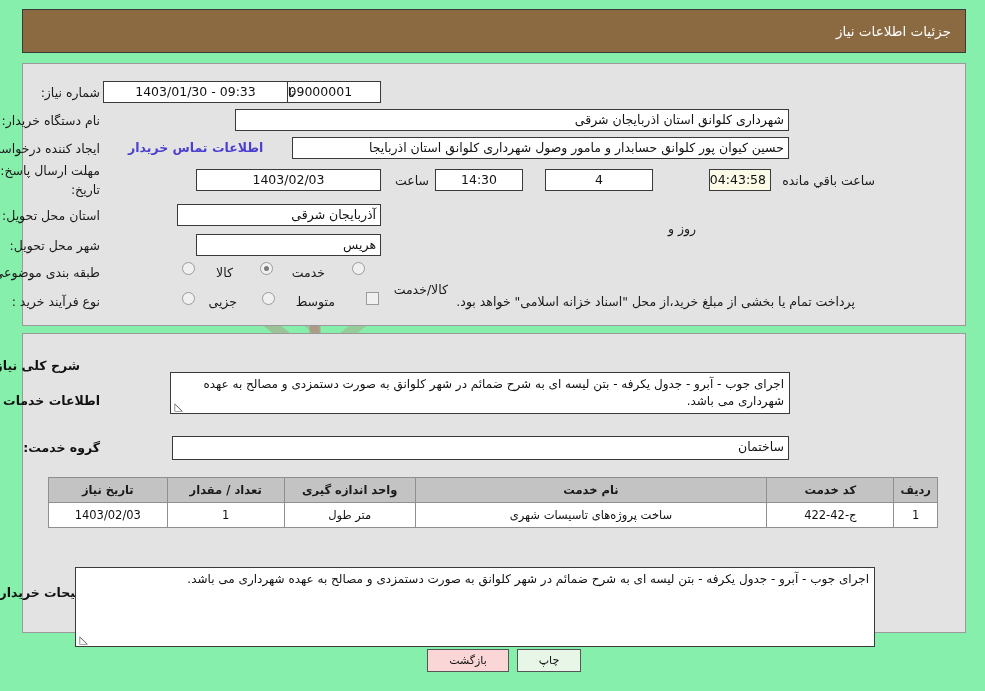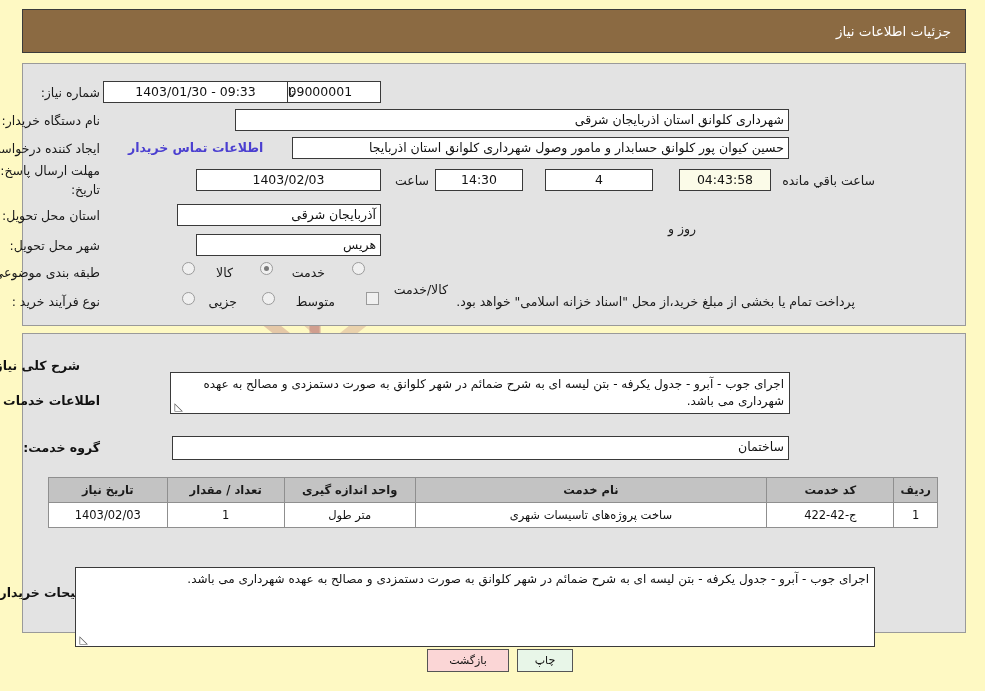--- a/index.html
+++ b/index.html
@@ -8,21 +8,21 @@
     margin: 0; padding: 0;
     width: 985px; height: 691px;
     background: #e3e3e3;
     font-family: "DejaVu Sans", "Liberation Sans", sans-serif;
     direction: rtl;
     overflow: hidden;
   }
   #root {
     position: relative;
     width: 985px; height: 691px;
-    background: #fef9c3;
+    background: #86efac;
   }
 
   
   #watermark {
     position: absolute;
     left: 240px; top: 238px;
     width: 520px; height: 130px;
     pointer-events: none;
     z-index: 0;
     opacity: 1;
@@ -242,21 +242,21 @@
 
   <div class="lbl" style="right:885px; top:163px;">مهلت ارسال پاسخ: تا</div>
   <div class="lbl" style="right:885px; top:182px;">تاریخ:</div>
 
   <div class="fld center" style="right:604px; top:169px; width:185px;">1403/02/03</div>
   <div class="lbl" style="right:556px; top:173px;">ساعت</div>
   <div class="fld center" style="right:462px; top:169px; width:88px;">14:30</div>
 
   <div class="fld center" style="right:332px; top:169px; width:108px;">4</div>
   <div class="lbl" style="right:289px; top:173px;margin-top:48px;">روز و</div>
-  <div class="fld timer" style="right:214px; top:169px; width:92px;">04:43:58</div>
+  <div class="fld timer" style="right:214px; top:169px; width:62px;">04:43:58</div>
   <div class="lbl" style="right:110px; top:173px;">ساعت باقي مانده</div>
 
   <div class="lbl" style="right:885px; top:208px;">استان محل تحویل:</div>
   <div class="fld right" style="right:604px; top:204px; width:204px;">آذربایجان شرقی</div>
 
   <div class="lbl" style="right:885px; top:238px;">شهر محل تحویل:</div>
   <div class="fld right" style="right:604px; top:234px; width:185px;">هریس</div>
 
   <div class="lbl" style="right:885px; top:265px;">طبقه بندی موضوعی:</div>
 
@@ -315,16 +315,16 @@
       </tr>
     </tbody>
   </table>
 
   <div class="section-head" style="right:885px; top:585px;">توضیحات خریدار:</div>
   <div class="ta" style="left:75px; top:545px; width:800px; height:80px;">
     <span>اجرای جوب -  آبرو - جدول یکرفه - بتن لیسه ای به شرح ضمائم در شهر کلوانق به صورت دستمزدی و مصالح به عهده شهرداری می باشد.</span>
     <span class="grip">◺</span>
   </div>
 
-  <button class="btn print" style="left:517px; top:649px; width:56px;">چاپ</button>
+  <button class="btn print" style="left:517px; top:649px; width:64px;">چاپ</button>
   <button class="btn back" style="left:427px; top:649px; width:82px;">بازگشت</button>
 
 </div>
 
 </body></html>

